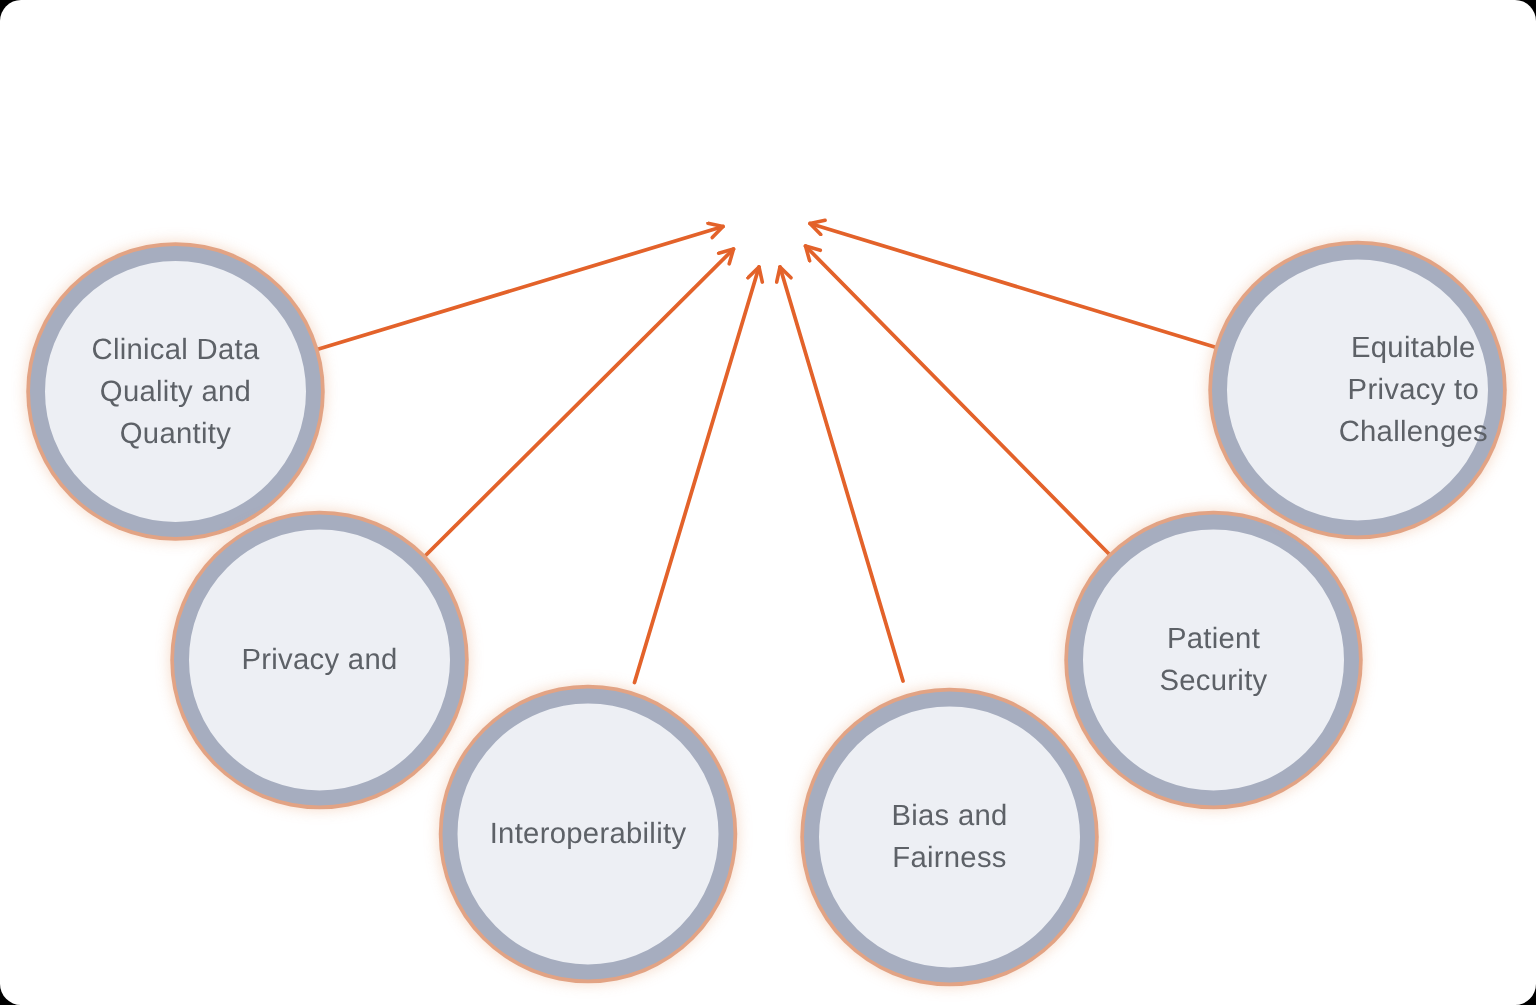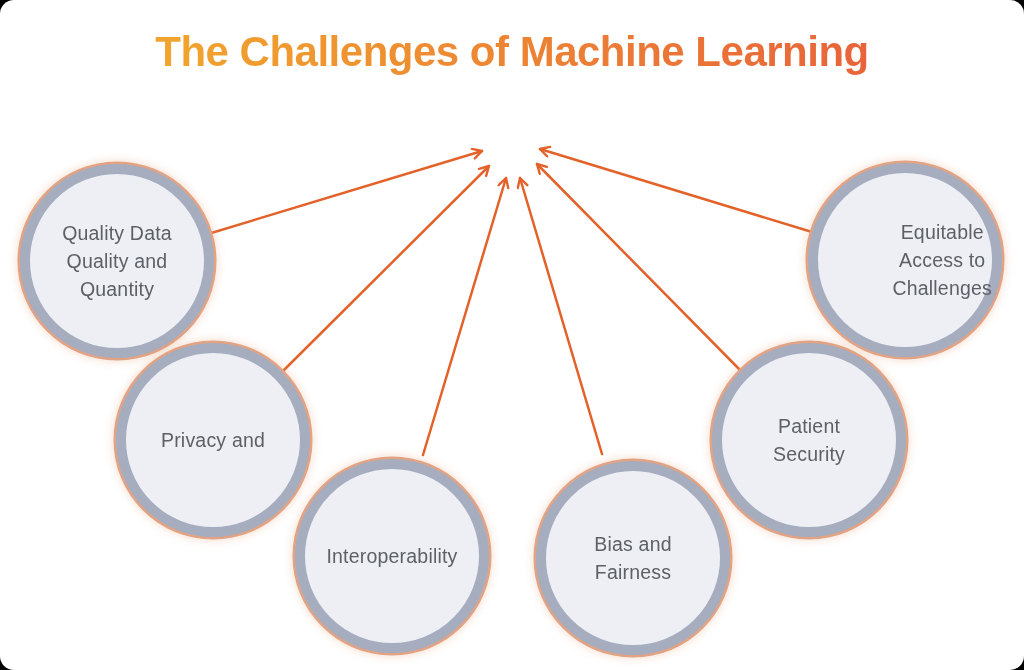--- a/index.html
+++ b/index.html
@@ -85,40 +85,39 @@
   .n-bias          {left:536px; top:461px;}
   .n-patient       {left:712px; top:343px;}
   .n-equitable     {left:808px; top:163px;justify-content:flex-end;}
 </style>
 </head>
 <body>
 
 <div class="canvas">
 
   <h1 class="title">
-    <span>The Challenges of Machine Learning</span>
   </h1>
 
   <svg class="arrows" viewBox="0 0 1024 670">
     <defs>
       <marker id="ah" markerUnits="userSpaceOnUse" markerWidth="16" markerHeight="16" refX="11" refY="6" orient="auto">
         <path d="M2,1 L11,6 L2,11"></path>
       </marker>
     </defs>
     <line x1="208" y1="234" x2="482" y2="151" marker-end="url(#ah)"></line>
     <line x1="282" y1="372" x2="489" y2="166" marker-end="url(#ah)"></line>
     <line x1="423" y1="455" x2="506" y2="178" marker-end="url(#ah)"></line>
     <line x1="602" y1="454" x2="520" y2="178" marker-end="url(#ah)"></line>
     <line x1="741" y1="371" x2="537" y2="164" marker-end="url(#ah)"></line>
     <line x1="812" y1="232" x2="540" y2="149" marker-end="url(#ah)"></line>
   </svg>
 
   <div class="node n-clinical">
     <div class="label">
-      <span>Quality Data</span>
+      <span>Clinical Data</span>
       <span>Quality and</span>
       <span>Quantity</span>
     </div>
   </div>
 
   <div class="node n-privacy">
     <div class="label">
       <span>Privacy and</span>
     </div>
   </div>
@@ -139,18 +138,18 @@
   <div class="node n-patient">
     <div class="label">
       <span>Patient</span>
       <span>Security</span>
     </div>
   </div>
 
   <div class="node n-equitable">
     <div class="label">
       <span>Equitable</span>
-      <span>Access to</span>
+      <span>Privacy to</span>
       <span>Challenges</span>
     </div>
   </div>
 
 </div>
 
 </body></html>

